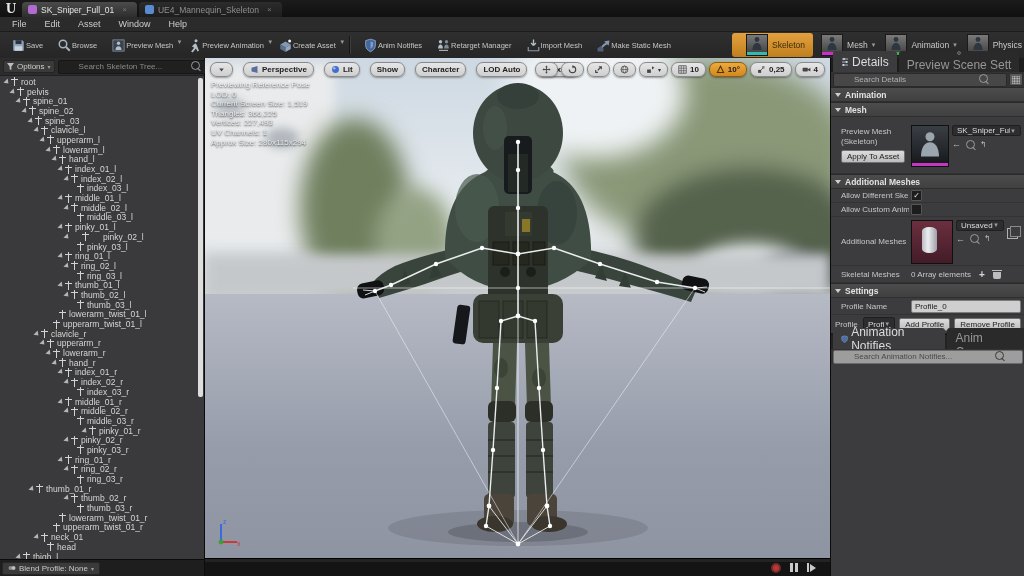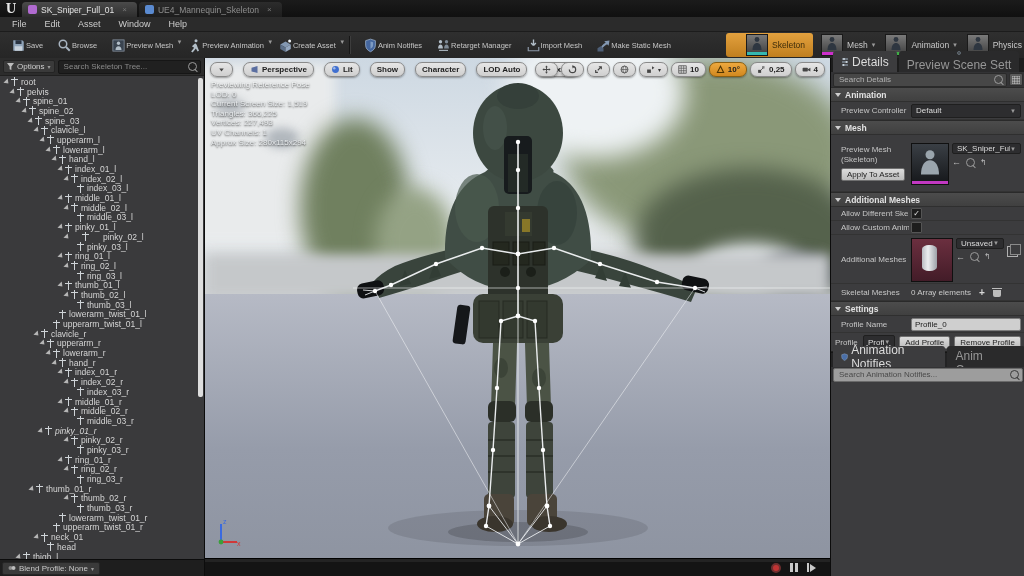--- a/index.html
+++ b/index.html
@@ -27,32 +27,32 @@
   .tbtn{display:flex;align-items:center;justify-content:center;height:100%;padding:0 7px;position:relative;}
   .tbtn .ticon{width:15px;height:15px;display:block;}
   .tbtn .ticon svg{width:15px;height:15px;display:block;}
   .tbtn .tlabel{color:#c6c6c6;font-size:7.5px;margin-top:0px;white-space:nowrap;}
   .tbtn .carat{position:absolute;right:-1px;top:6px;color:#9a9a9a;font-size:7px;}
   .tsep{width:1px;height:18px;background:#161616;margin:0 6px;box-shadow:1px 0 0 #3d3d3d;}
   #toolbar-right{margin-left:auto;display:flex;align-items:center;gap:6px;height:100%;padding-right:0px;}
   .mode{display:flex;align-items:center;gap:4px;height:100%;padding:0 2px;}
   .mode .mlabel{color:#c9c9c9;font-size:8.5px;white-space:nowrap;}
   .mode .carat{color:#9a9a9a;font-size:7px;}
-  .mode.active{background:linear-gradient(#e3a13e,#c07f1f);border-radius:3px;height:24px;padding:0 8px 0 20px;}
+  .mode.active{background:linear-gradient(#e3a13e,#c07f1f);border-radius:3px;height:24px;padding:0 8px 0 14px;}
   .mode.active .mlabel{color:#3c2c0a;}
   .mthumb{width:20px;height:20px;background:linear-gradient(#7a7a7a,#3d3d3d);border:1px solid #1a1a1a;position:relative;}
   .mthumb svg{width:100%;height:80%;display:block;}
   .mthumb .ustrip{position:absolute;left:0;bottom:0;width:100%;height:3px;}
 
   
   #left-panel{left:0;top:58px;width:204px;height:518px;background:#3a3a3c;border-right:1px solid #0c0c0c;display:flex;flex-direction:column;}
   #opt-row{height:17px;background:#2c2c2c;display:flex;align-items:center;gap:3px;padding:0 3px;border-bottom:1px solid #202020;}
   #opt-btn{display:flex;align-items:center;gap:3px;color:#cfcfcf;font-size:8px;padding:1px 3px;background:#3a3a3a;border:1px solid #242424;border-radius:2px;}
   .funnel{width:7px;height:7px;display:inline-block;}
-  .search-box{flex:1;display:flex;align-items:center;background:#202020;border:1px solid #161616;border-radius:2px;height:12px;padding:0 3px;}
+  .search-box{flex:1;display:flex;background:#202020;border:1px solid #161616;border-radius:2px;height:12px;padding:0 18px;}
   .search-box input{flex:1;background:transparent;border:none;outline:none;color:#bbb;font-size:8px;font-family:inherit;min-width:0;}
   .search-box input::placeholder{color:#8a8a8a;}
   .mag{width:7px;height:7px;border:1px solid #9a9a9a;border-radius:50%;position:relative;flex:0 0 7px;}
   .mag::after{content:"";position:absolute;width:4px;height:1px;background:#9a9a9a;transform:rotate(45deg);left:5px;top:7px;}
   #tree{flex:1;overflow:hidden;position:relative;padding-top:1px;}
   .trow{height:9.7px;display:flex;align-items:center;color:#d6d6d6;font-size:8.5px;white-space:nowrap;}
   .exp{width:8px;flex:0 0 8px;display:flex;align-items:center;justify-content:center;}
   .exp::before{content:"";width:0;height:0;border-top:3px solid transparent;border-bottom:3px solid transparent;border-left:4px solid #b5b5b5;transform:rotate(45deg);}
   .noexp{width:8px;flex:0 0 8px;}
   .bone-ico{position:relative;width:7px;height:9px;flex:0 0 7px;margin-right:3px;}
@@ -483,21 +483,21 @@
       <div class="trow" style="padding-left: 63px;">
         <span class="exp"></span>
         <span class="bone-ico"></span>
         <span>middle_02_r</span>
       </div>
       <div class="trow" style="padding-left: 69px;">
         <span class="noexp"></span>
         <span class="bone-ico"></span>
         <span>middle_03_r</span>
       </div>
-      <div class="trow" style="padding-left: 37px; font-style: italic;">
+      <div class="trow" style="padding-left: 81px;">
         <span class="exp"></span>
         <span class="bone-ico"></span>
         <span>pinky_01_r</span>
       </div>
       <div class="trow" style="padding-left: 63px;">
         <span class="exp"></span>
         <span class="bone-ico"></span>
         <span>pinky_02_r</span>
       </div>
       <div class="trow" style="padding-left: 69px;">
@@ -859,29 +859,20 @@
           <path d="M0 0h8v8H0z" fill="none" stroke="#cfcfcf" stroke-width="0.8"></path>
           <path d="M0 2.6h8M0 5.2h8M2.6 0v8M5.2 0v8" stroke="#cfcfcf" stroke-width="0.6"></path>
         </svg>
     </span>
   </div>
 
   <div class="sect">
       <span class="tri"></span>
       <span>Animation</span>
     </div>
-  <div class="prow" style="height:17px;">
-    <span class="plabel">Preview Controller</span>
-    <span class="pval">
-      <span class="combo">
-        <span>Default</span>
-          <span class="carat">▼</span>
-      </span>
-    </span>
-  </div>
 
   <div class="sect">
       <span class="tri"></span>
       <span>Mesh</span>
     </div>
   <div class="prow" style="height:56px;">
     <span class="plabel" style="display:flex;flex-direction:column;gap:1px;justify-content:center;">
       <span>Preview Mesh</span>
       <span>(Skeleton)</span>
       <button class="lt-btn" style="margin-top:3px;width:64px;">Apply To Asset</button>

